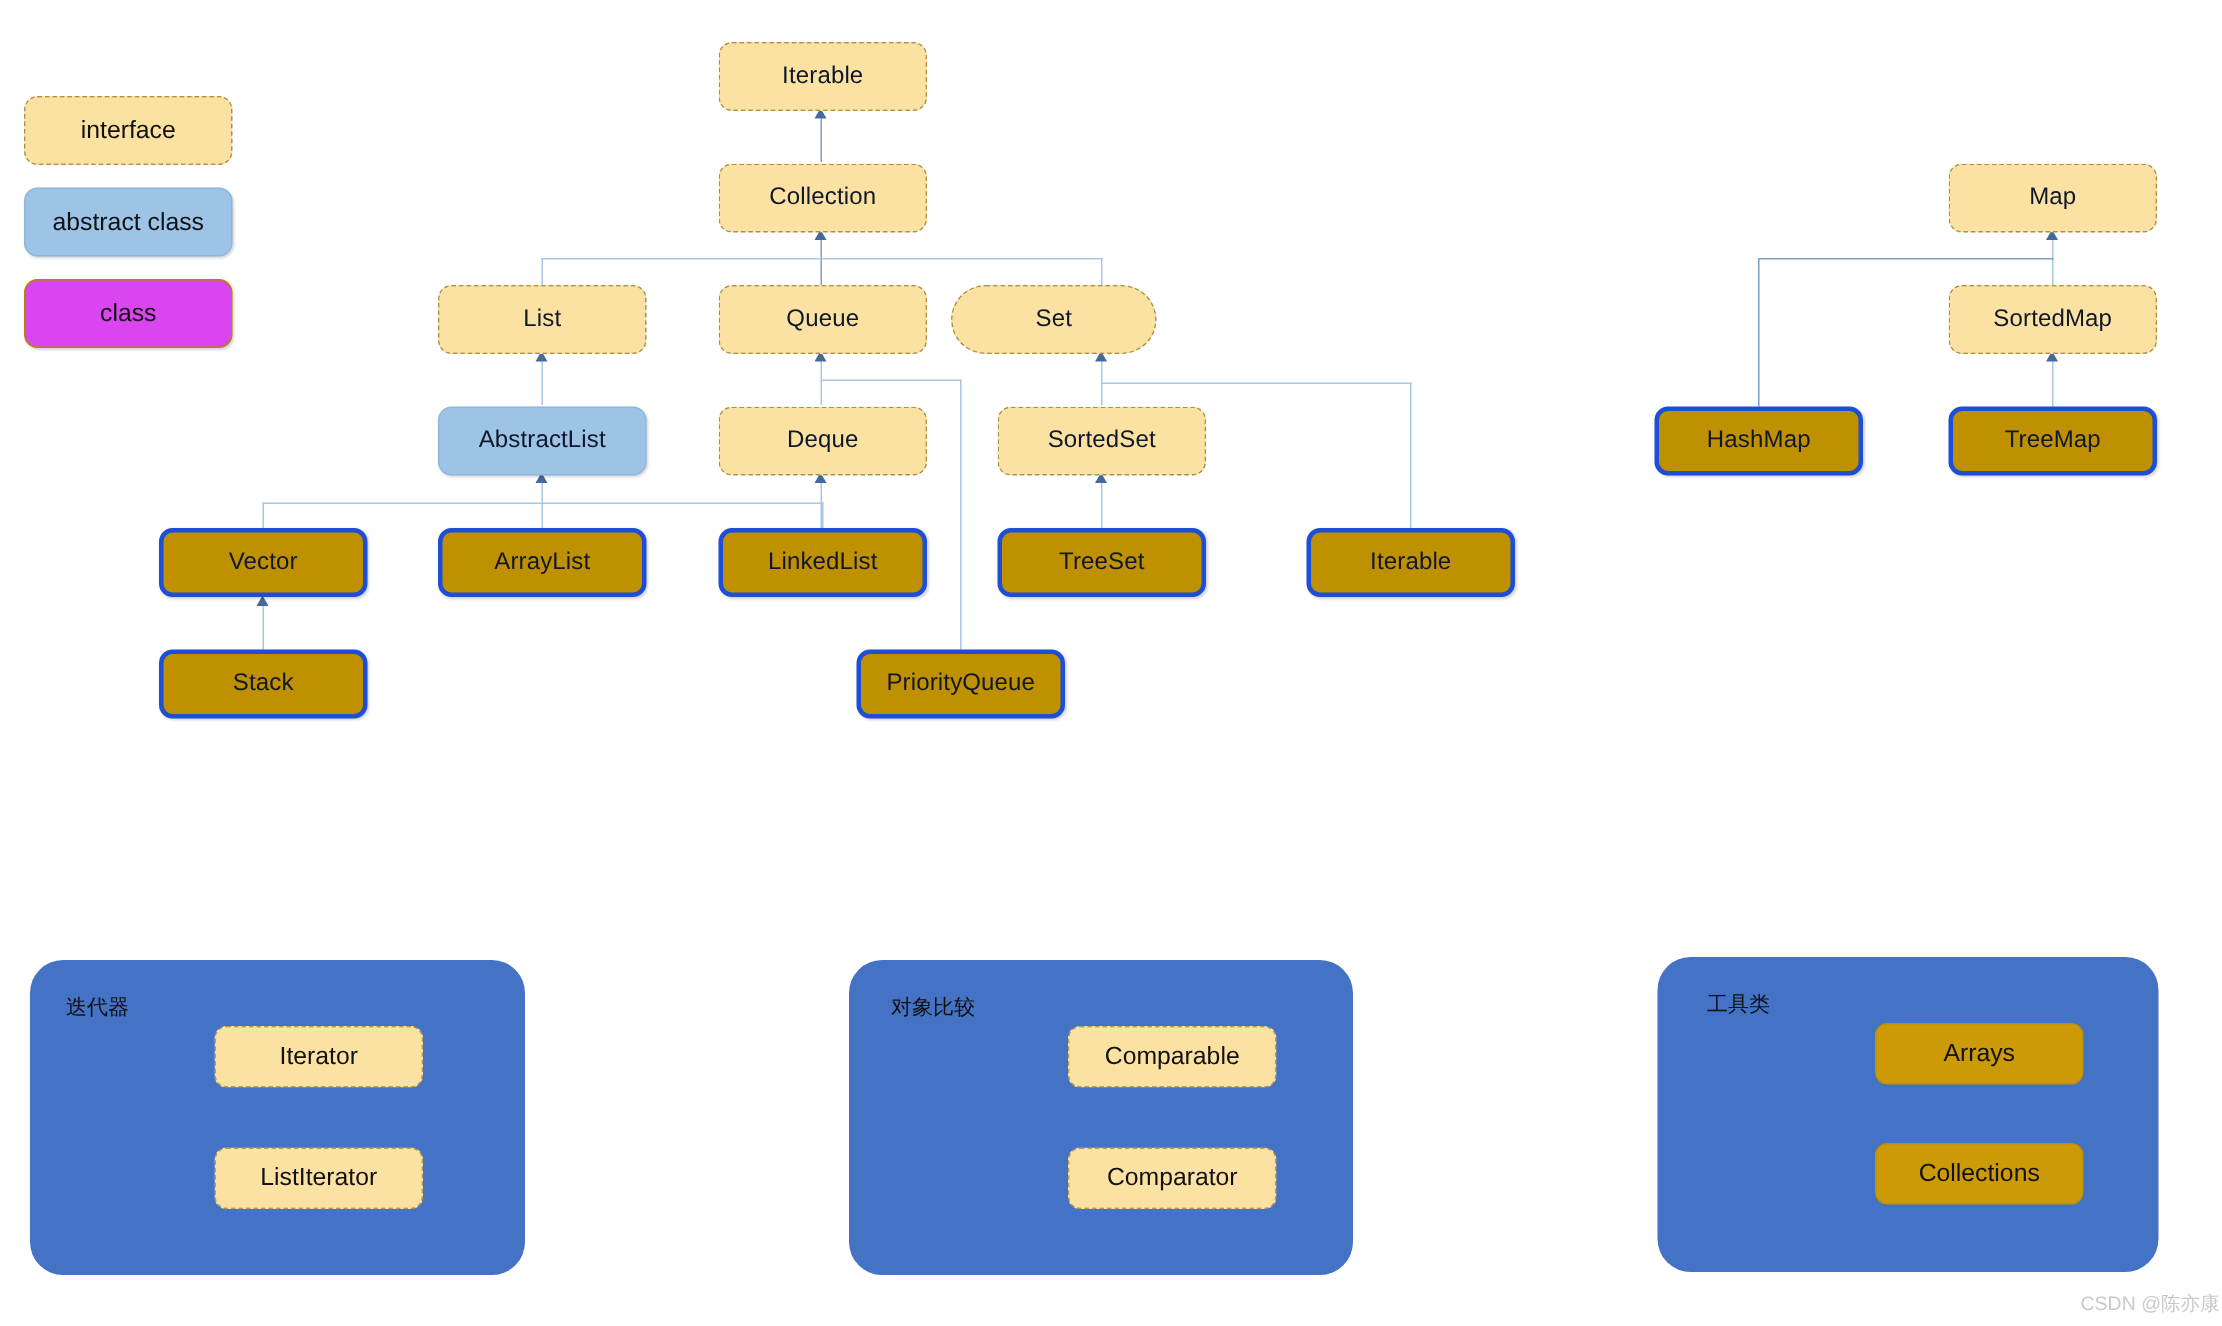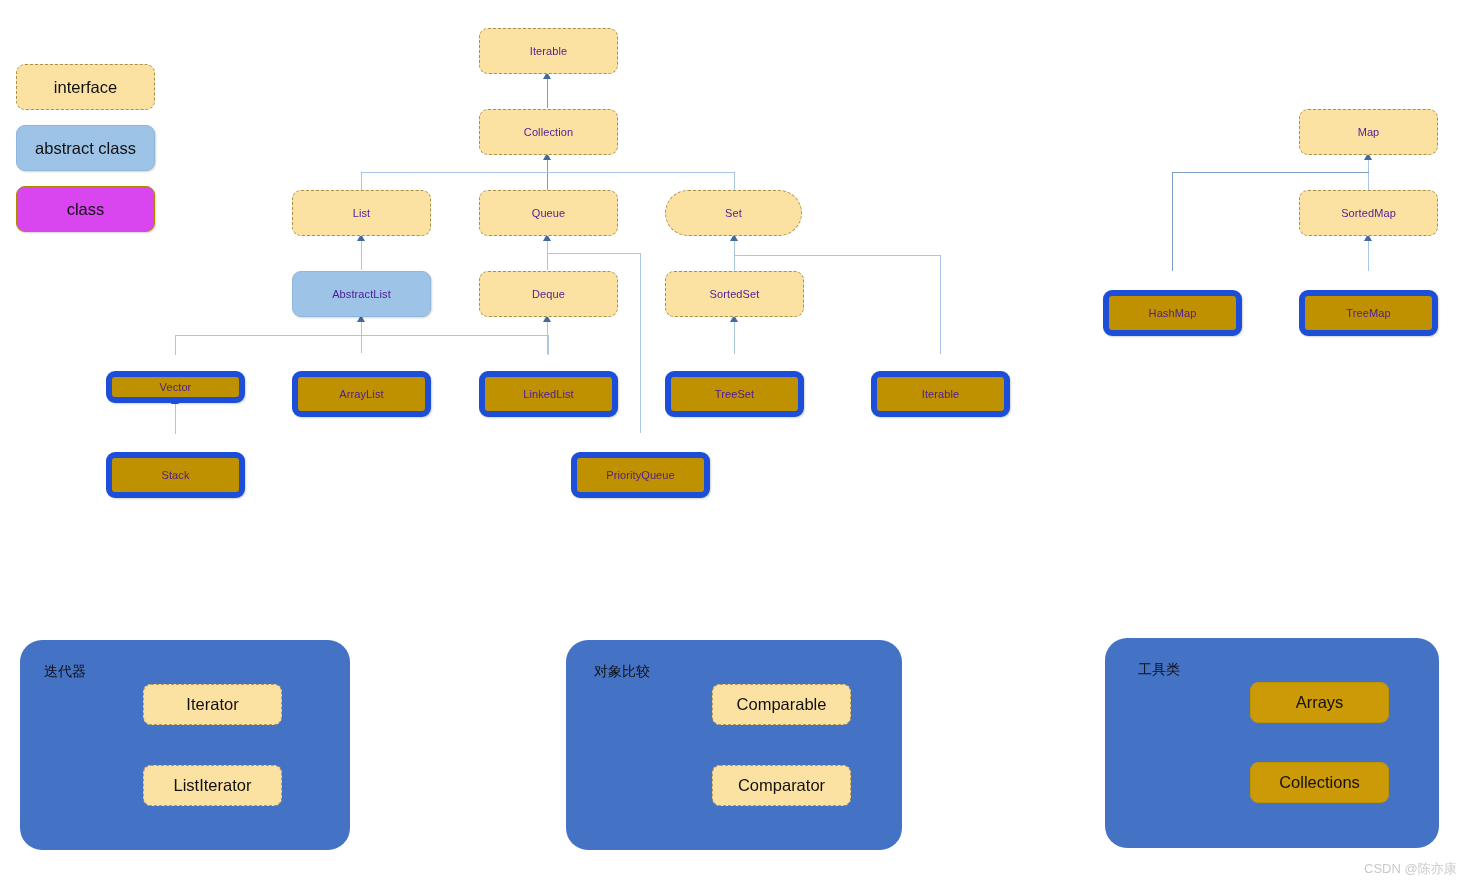--- a/index.html
+++ b/index.html
@@ -15,41 +15,40 @@
     overflow:hidden;
   }
   
   .node{
     position:absolute;
     box-sizing:border-box;
     display:flex;
     align-items:center;
     justify-content:center;
     border-radius:9px;
-    font-size:11px;
-    color:#4c1d95;
+    font-size:16px;
+    color:#0f172a;
     letter-spacing:.1px;
     text-align:center;
     z-index:5;
     line-height:1.1;
   }
   .node.iface{
     background:#FCE2A2;
     border:1.3px dashed #A6914E;
   }
   .node.abstract{
     background:#9DC3E6;
     border:1px solid #8FB6DC;
     box-shadow:1px 1px 2px rgba(0,0,0,.18);
   }
   .node.cls{
     background:#BF9000;
-    border:6px solid #1d4ed8;
+    border:3px solid #1d4ed8;
     box-shadow:1px 1px 2px rgba(0,0,0,.18);
-    margin-top:19px;
   }
   
   .legend-box{
     position:absolute;
     box-sizing:border-box;
     display:flex;
     align-items:center;
     justify-content:center;
     border-radius:9px;
     font-size:16.5px;
@@ -107,20 +106,21 @@
     background:#CC9A06;
     border:1px solid #BF9000;
   }
   
   .watermark{
     position:absolute;
     font-size:13px;
     color:#c9c9c9;
     white-space:nowrap;
     z-index:8;
+    margin-left:23px;
   }
 </style>
 </head>
 <body>
 
 <div id="canvas">
 
   <div class="legend-box iface" style="left:16px;top:64px;width:139px;height:46px;
        background:#FCE2A2;border:1.3px dashed #A6914E;">
     <span>interface</span>
@@ -192,37 +192,37 @@
   </div>
 
   <div class="node iface" style="left:292px;top:190px;width:139px;height:46px;">
     <span>List</span>
   </div>
 
   <div class="node iface" style="left:479px;top:190px;width:139px;height:46px;">
     <span>Queue</span>
   </div>
 
-  <div class="node iface" style="left:665px;top:190px;width:137px;height:46px;border-radius:23px;">
+  <div class="node iface" style="left:634px;top:190px;width:137px;height:46px;border-radius:23px;">
     <span>Set</span>
   </div>
 
   <div class="node abstract" style="left:292px;top:271px;width:139px;height:46px;">
     <span>AbstractList</span>
   </div>
 
   <div class="node iface" style="left:479px;top:271px;width:139px;height:46px;">
     <span>Deque</span>
   </div>
 
   <div class="node iface" style="left:665px;top:271px;width:139px;height:46px;">
     <span>SortedSet</span>
   </div>
 
-  <div class="node cls" style="left:106px;top:352px;width:139px;height:32px;">
+  <div class="node cls" style="left:106px;top:352px;width:139px;height:46px;">
     <span>Vector</span>
   </div>
 
   <div class="node cls" style="left:292px;top:352px;width:139px;height:46px;">
     <span>ArrayList</span>
   </div>
 
   <div class="node cls" style="left:479px;top:352px;width:139px;height:46px;">
     <span>LinkedList</span>
   </div>

